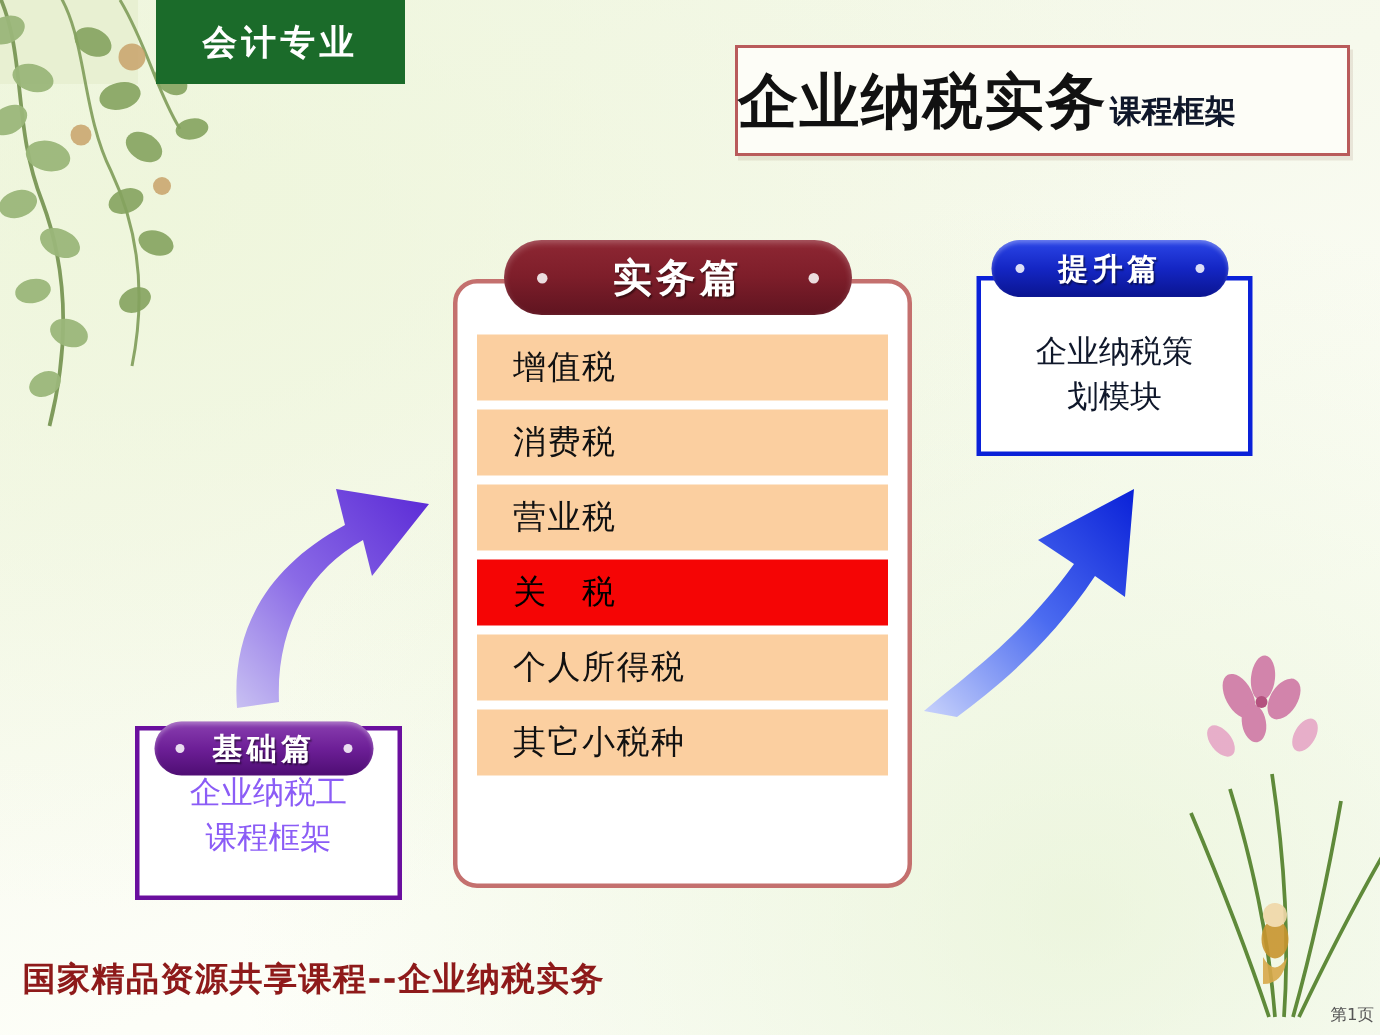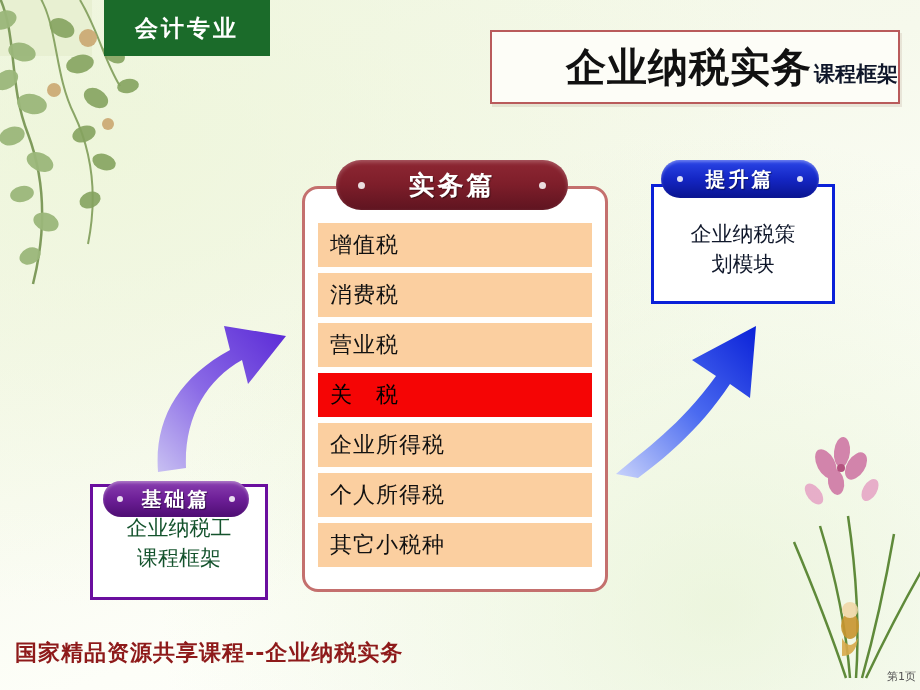--- a/index.html
+++ b/index.html
@@ -66,21 +66,21 @@
     background: #fdfdf7;
     border: 2px solid #b95b5b;
     box-shadow: 2px 3px 0 rgba(120,80,60,0.12);
     z-index: 6;
   }
   .title-inner {
     position: absolute;
     left: 0; top: 0; right: 0; bottom: 0;
     display: flex;
     align-items: center;
-    justify-content: flex-end;
+    justify-content: flex-start;
   }
   .title-main {
     font-size: 40px;
     font-weight: bold;
     color: #111111;
     letter-spacing: 1px;
     font-family: "DejaVu Sans", "Liberation Sans", sans-serif;
   }
   .title-sub {
     font-size: 21px;
@@ -109,21 +109,21 @@
     left: 13px;
     top: 34px;
     width: 274px;
   }
   .tax-item {
     height: 44px;
     margin-bottom: 6px;
     background: #fbcfa0;
     display: flex;
     align-items: center;
-    padding-left: 12px;
+    padding-left: 24px;
     box-sizing: border-box;
     font-size: 22px;
     color: #111111;
     font-family: "DejaVu Sans", "Liberation Sans", sans-serif;
     letter-spacing: 1px;
   }
   .tax-item.highlight {
     background: #f50505;
     color: #000000;
   }
@@ -210,21 +210,21 @@
     background: #ffffff;
     z-index: 4;
   }
   .basic-text {
     position: absolute;
     left: 0; right: 0;
     top: 26px;
     text-align: center;
     font-size: 21px;
     line-height: 30px;
-    color: #14532d;
+    color: #8b5cf6;
     font-family: "DejaVu Sans", "Liberation Sans", sans-serif;
   }
   .pill-basic {
     left: 103px;
     top: 461px;
     width: 146px;
     height: 36px;
     background: linear-gradient(180deg, #8a3fb0 0%, #6d1f97 50%, #4e0d73 100%);
     box-shadow: inset 0 2px 3px rgba(255,255,255,0.3);
     margin-top: 20px;
@@ -343,21 +343,20 @@
       <path d="M6 184 C 34 160, 70 136, 106 86 L 82 70 L 146 36 L 140 108 L 120 94 C 88 142, 52 170, 28 188 Z" fill="url(#gradR)"></path>
     </svg>
   </div>
 
   <div class="practice-panel">
     <div class="tax-list">
       <div class="tax-item">增值税</div>
       <div class="tax-item">消费税</div>
       <div class="tax-item">营业税</div>
       <div class="tax-item highlight">关　税</div>
-      <div class="tax-item">企业所得税</div>
       <div class="tax-item">个人所得税</div>
       <div class="tax-item">其它小税种</div>
     </div>
   </div>
 
   <div class="pill pill-practice">
     <span class="dot left"></span>
     <span class="pill-label">实务篇</span>
     <span class="dot right"></span>
   </div>

